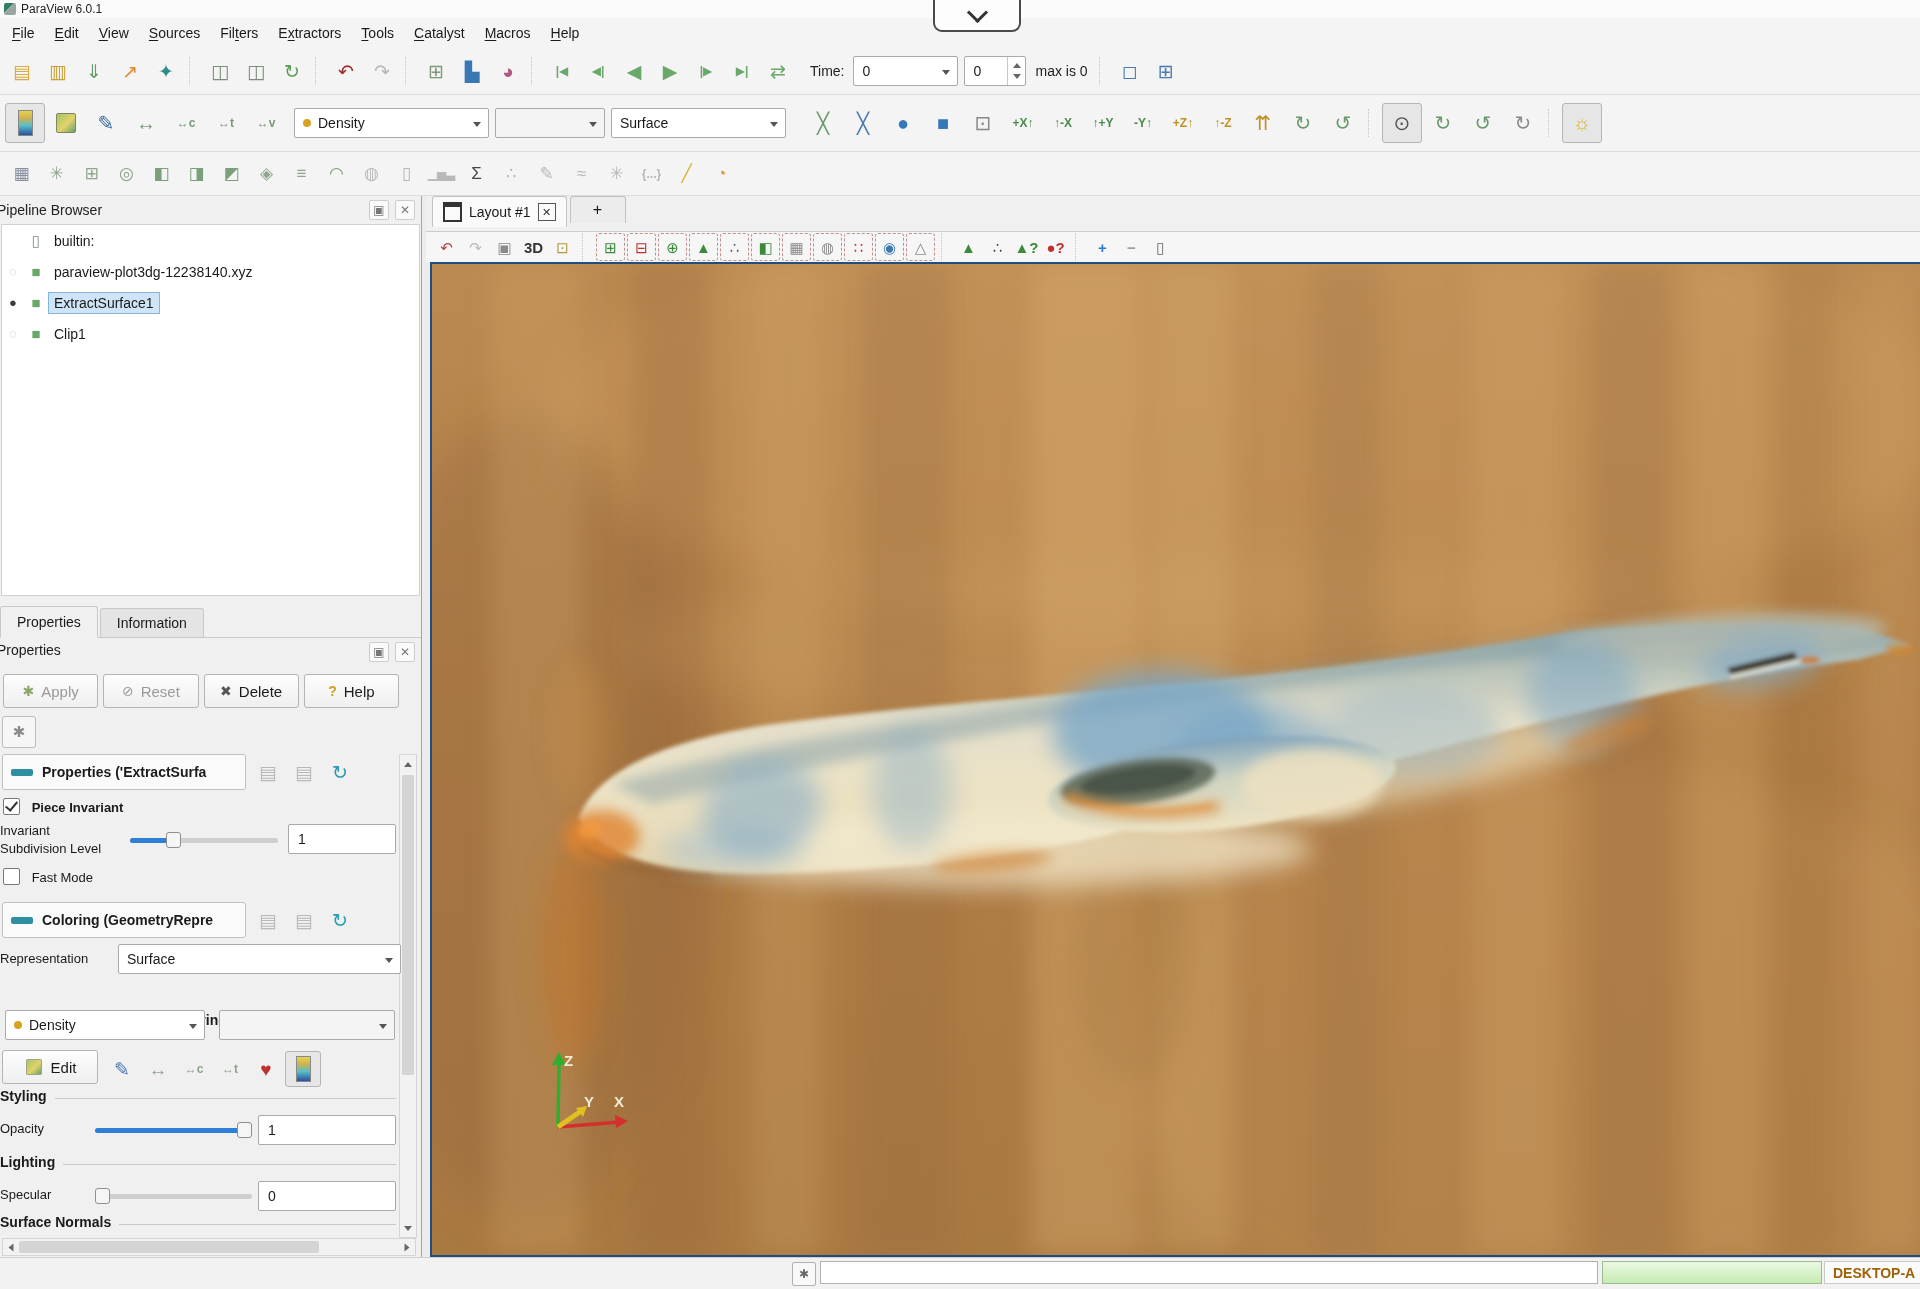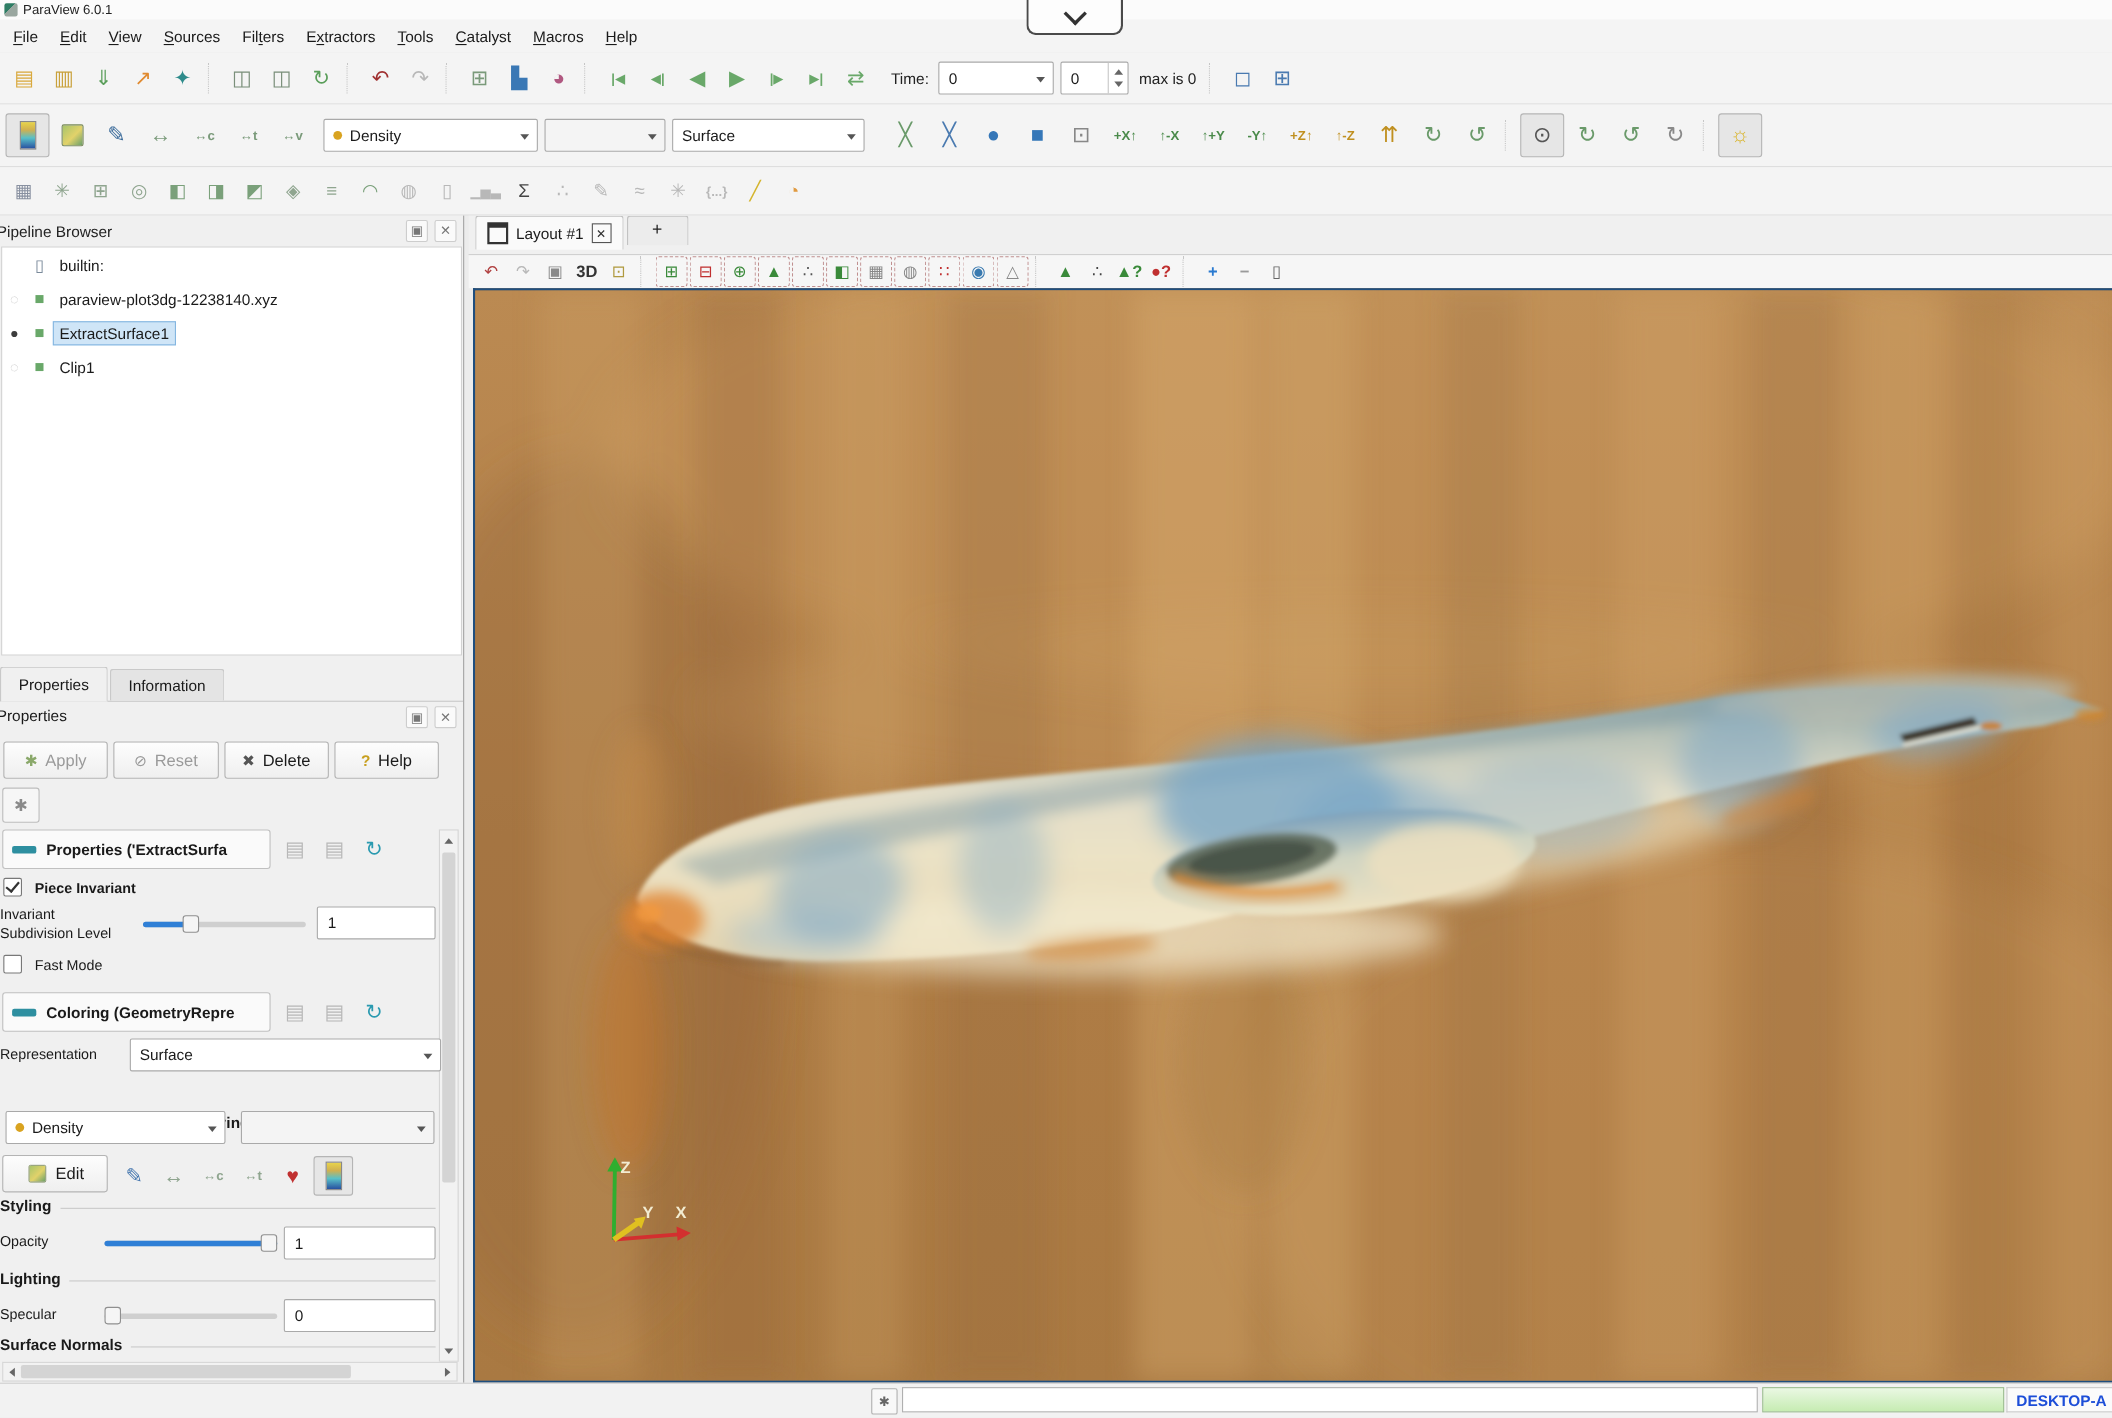--- a/index.html
+++ b/index.html
@@ -91,21 +91,21 @@
   .vtab.plus{width:34px;margin-left:3px;background:#ececec;justify-content:center;font-size:16px;height:26px;}
   .rtoolbar{left:426px;top:232px;right:0;height:30px;background:#f6f6f6;display:flex;align-items:center;padding-left:6px;box-sizing:border-box;}
   .rtoolbar .tbtn{width:27px;height:26px;font-size:15px;margin:0 1px;}
   .renderview{left:430px;top:262px;right:0;height:991px;border:2px solid #1f4e7e;border-right:none;box-sizing:content-box;background:#b2804a;}
   .renderview svg{display:block;width:100%;height:100%;}
   
   .statusbar{left:0;bottom:0;width:100%;height:31px;background:#f2f2f2;border-top:1px solid #cfcfcf;}
   .abortbtn{left:792px;top:4px;width:22px;height:22px;border:1px solid #b0b0b0;background:#f8f8f8;border-radius:2px;display:flex;align-items:center;justify-content:center;color:#666;font-size:12px;}
   .ptrough{left:820px;top:3px;width:778px;height:23px;background:#fff;border:1px solid #b0b0b0;box-sizing:border-box;}
   .membar{left:1602px;top:3px;width:220px;height:23px;background:linear-gradient(#eaf8e3,#c6ecb2);border:1px solid #9bbd8e;box-sizing:border-box;}
-  .hostseg{left:1824px;top:3px;width:96px;height:23px;background:#fbfbfb;border:1px solid #c9c9c9;border-right:none;display:flex;align-items:center;padding-left:8px;font-size:14px;font-weight:bold;color:#1d4ed8;box-sizing:border-box;white-space:nowrap;overflow:hidden;}
+  .hostseg{left:1824px;top:3px;width:96px;height:23px;background:#fbfbfb;border:1px solid #c9c9c9;border-right:none;display:flex;align-items:center;padding-left:8px;font-size:14px;font-weight:bold;color:#a16207;box-sizing:border-box;white-space:nowrap;overflow:hidden;}
 </style>
 </head>
 <body>
 
 <div class="abs titlebar">
   <span class="applogo"></span>
   <span class="wtitle">ParaView 6.0.1</span>
 </div>
 <div class="abs overlaybtn">
   <span class="chev"></span>

